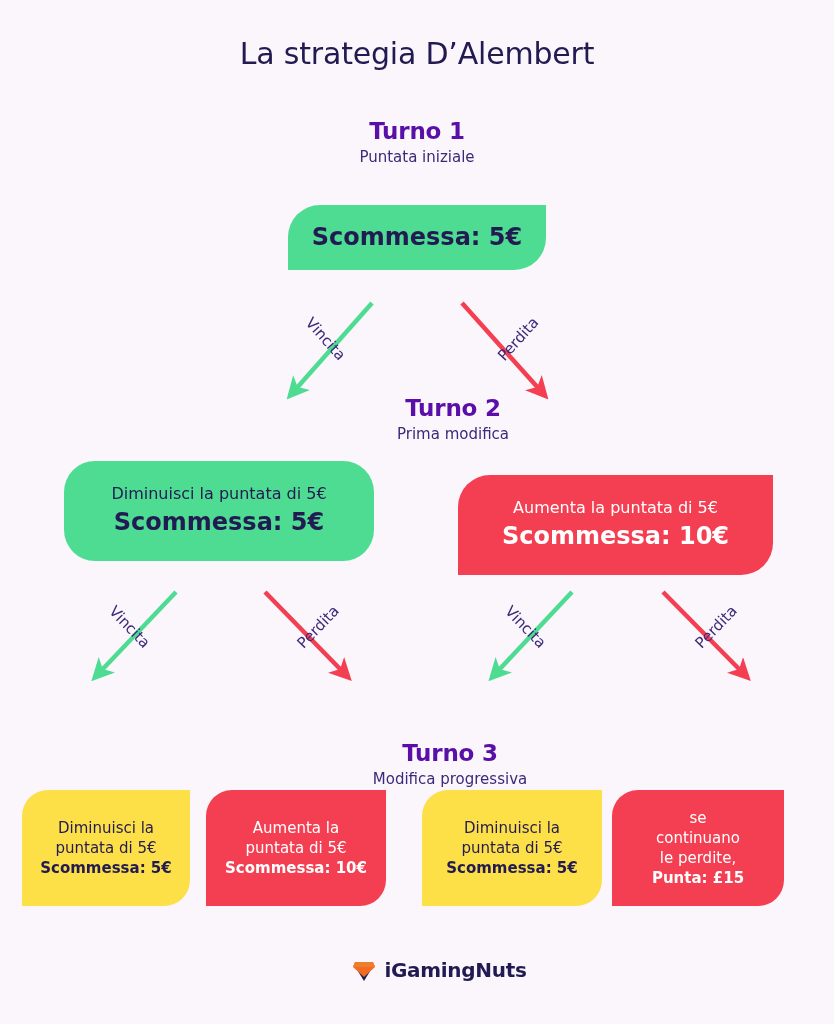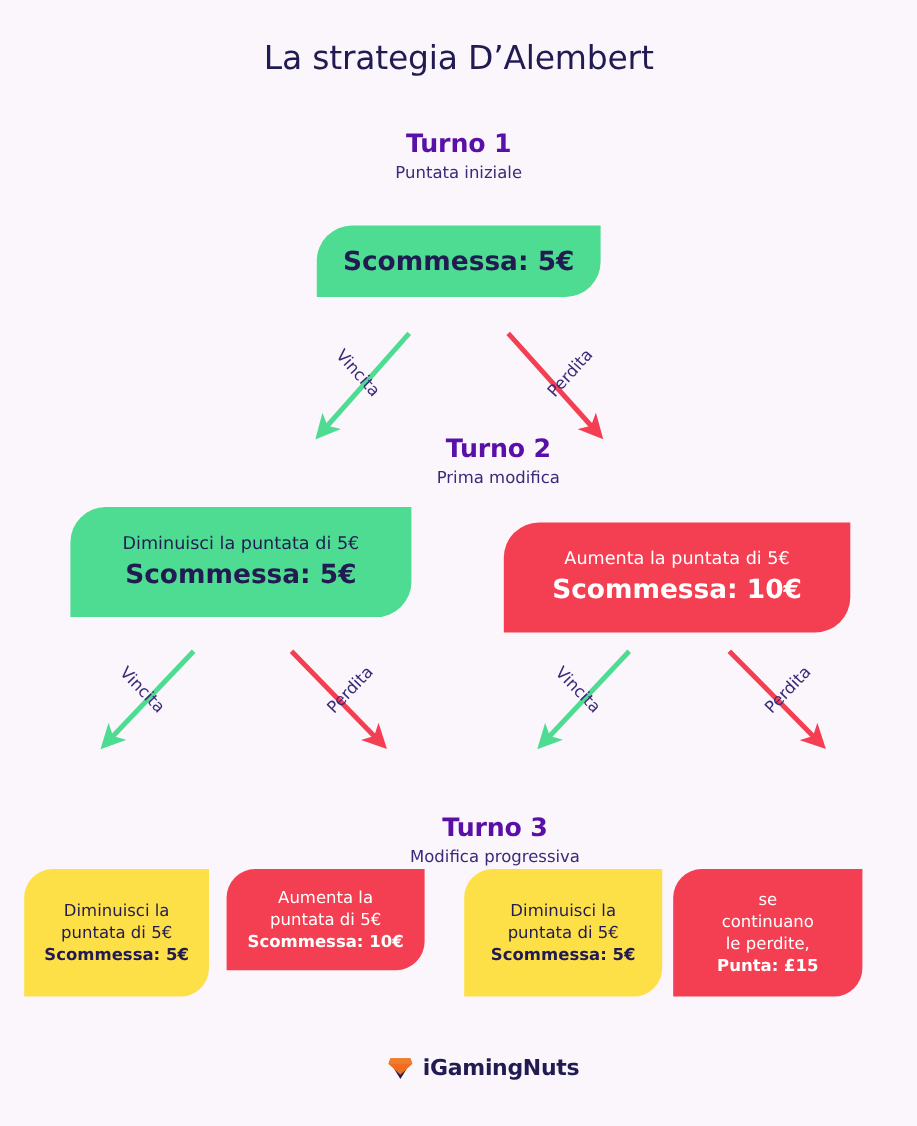--- a/index.html
+++ b/index.html
@@ -91,20 +91,21 @@
     height: 65px;
   }
   #box-t1 .line-bold { font-size: 24px; }
 
   
   #box-t2-left {
     left: 64px;
     top: 461px;
     width: 310px;
     height: 100px;
+    border-radius: 31px;
   }
   #box-t2-right {
     left: 458px;
     top: 475px;
     width: 315px;
     height: 100px;
   }
   #box-t2-left .line-bold,
   #box-t2-right .line-bold { font-size: 24px; margin-top: 2px; }
 
@@ -126,21 +127,21 @@
     font-size: 15px;
     line-height: 1.35;
     font-weight: normal;
   }
   .card .line-bold {
     font-size: 15px;
     line-height: 1.35;
     font-weight: bold;
   }
   #card-1 { left: 22px;  top: 790px; width: 168px; height: 116px; }
-  #card-2 { left: 206px; top: 790px; width: 180px; height: 92px; }
+  #card-2 { left: 206px; top: 790px; width: 180px; height: 116px; }
   #card-3 { left: 422px; top: 790px; width: 180px; height: 116px; }
   #card-4 { left: 612px; top: 790px; width: 172px; height: 116px; }
 
   
   .arrow-layer {
     position: absolute;
     left: 0;
     top: 0;
     width: 834px;
     height: 1024px;

